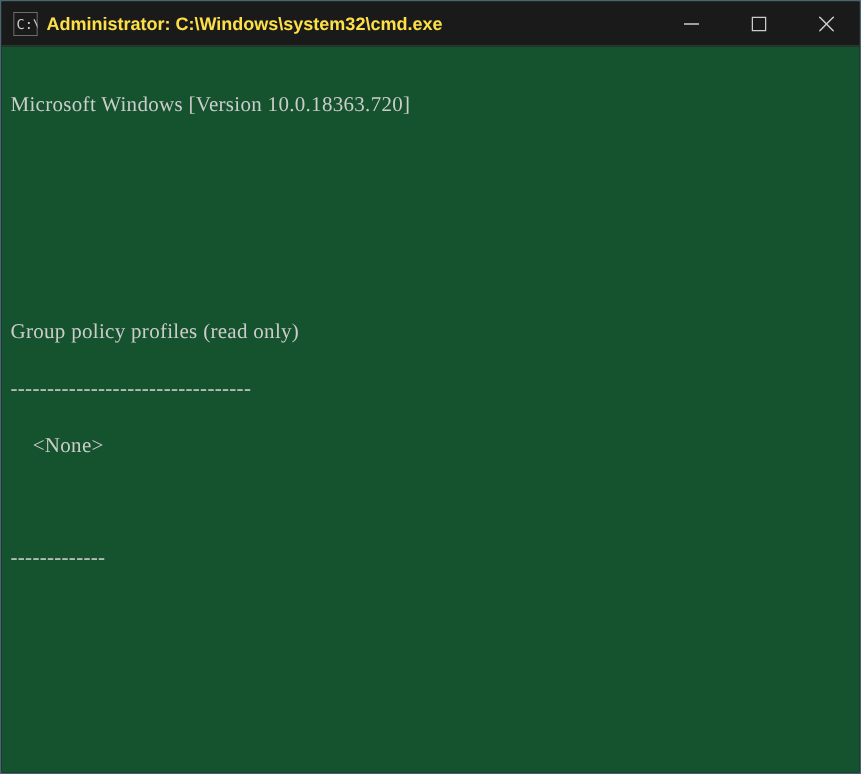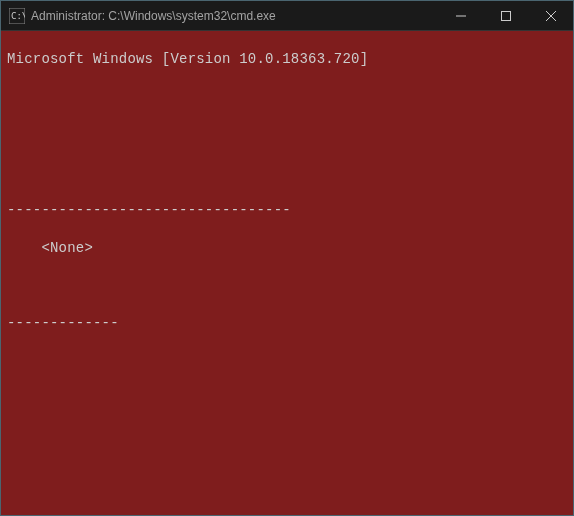--- a/index.html
+++ b/index.html
@@ -27,49 +27,50 @@
     }
     .app-icon {
       width: 16px;
       height: 16px;
       display: flex;
       align-items: center;
       justify-content: center;
     }
     .app-icon svg { width: 16px; height: 16px; }
     .title-text {
-      color: #a3a3a3;
+      color: #fde047;
       font-size: 12px;
       font-family: 'Segoe UI', sans-serif;
+      font-weight: bold;
     }
     .titlebar-controls {
       display: flex;
       height: 100%;
     }
     .ctrl-btn {
       width: 45px;
       height: 100%;
       display: flex;
       align-items: center;
       justify-content: center;
       color: #ccc;
       cursor: pointer;
     }
     .ctrl-btn svg { width: 10px; height: 10px; }
     .terminal {
-      background: #7f1d1d;
+      background: #14532d;
       color: #ccc;
       font-size: 14px;
       line-height: 1.35;
-      padding: 0 6px;
+      padding: 12px 6px;
       height: calc(100% - 30px);
       overflow: hidden;
       letter-spacing: 0.2px;
       white-space: pre;
-      font-family: Liberation Mono, monospace;
+      font-family: Liberation Serif, serif;
     }
     .line { white-space: pre; }
     .highlight-box {
       border: 2px solid #d62828;
       padding: 1px 2px;
       display: inline-block;
       margin: 2px 0;
     }
   </style>
 </head>
@@ -103,20 +104,21 @@
         </svg>
     </div>
   </div>
 </div>
 
 <div class="terminal">
 <div class="line">Microsoft Windows [Version 10.0.18363.720]</div>
 <div class="line"> </div>
 <div class="line"> </div>
 <div class="line"> </div>
+<div class="line">Group policy profiles (read only)</div>
 <div class="line">---------------------------------</div>
 <div class="line">    &lt;None&gt;</div>
 <div class="line"> </div>
 <div class="line">-------------</div>
 
 
 
 
 
 

